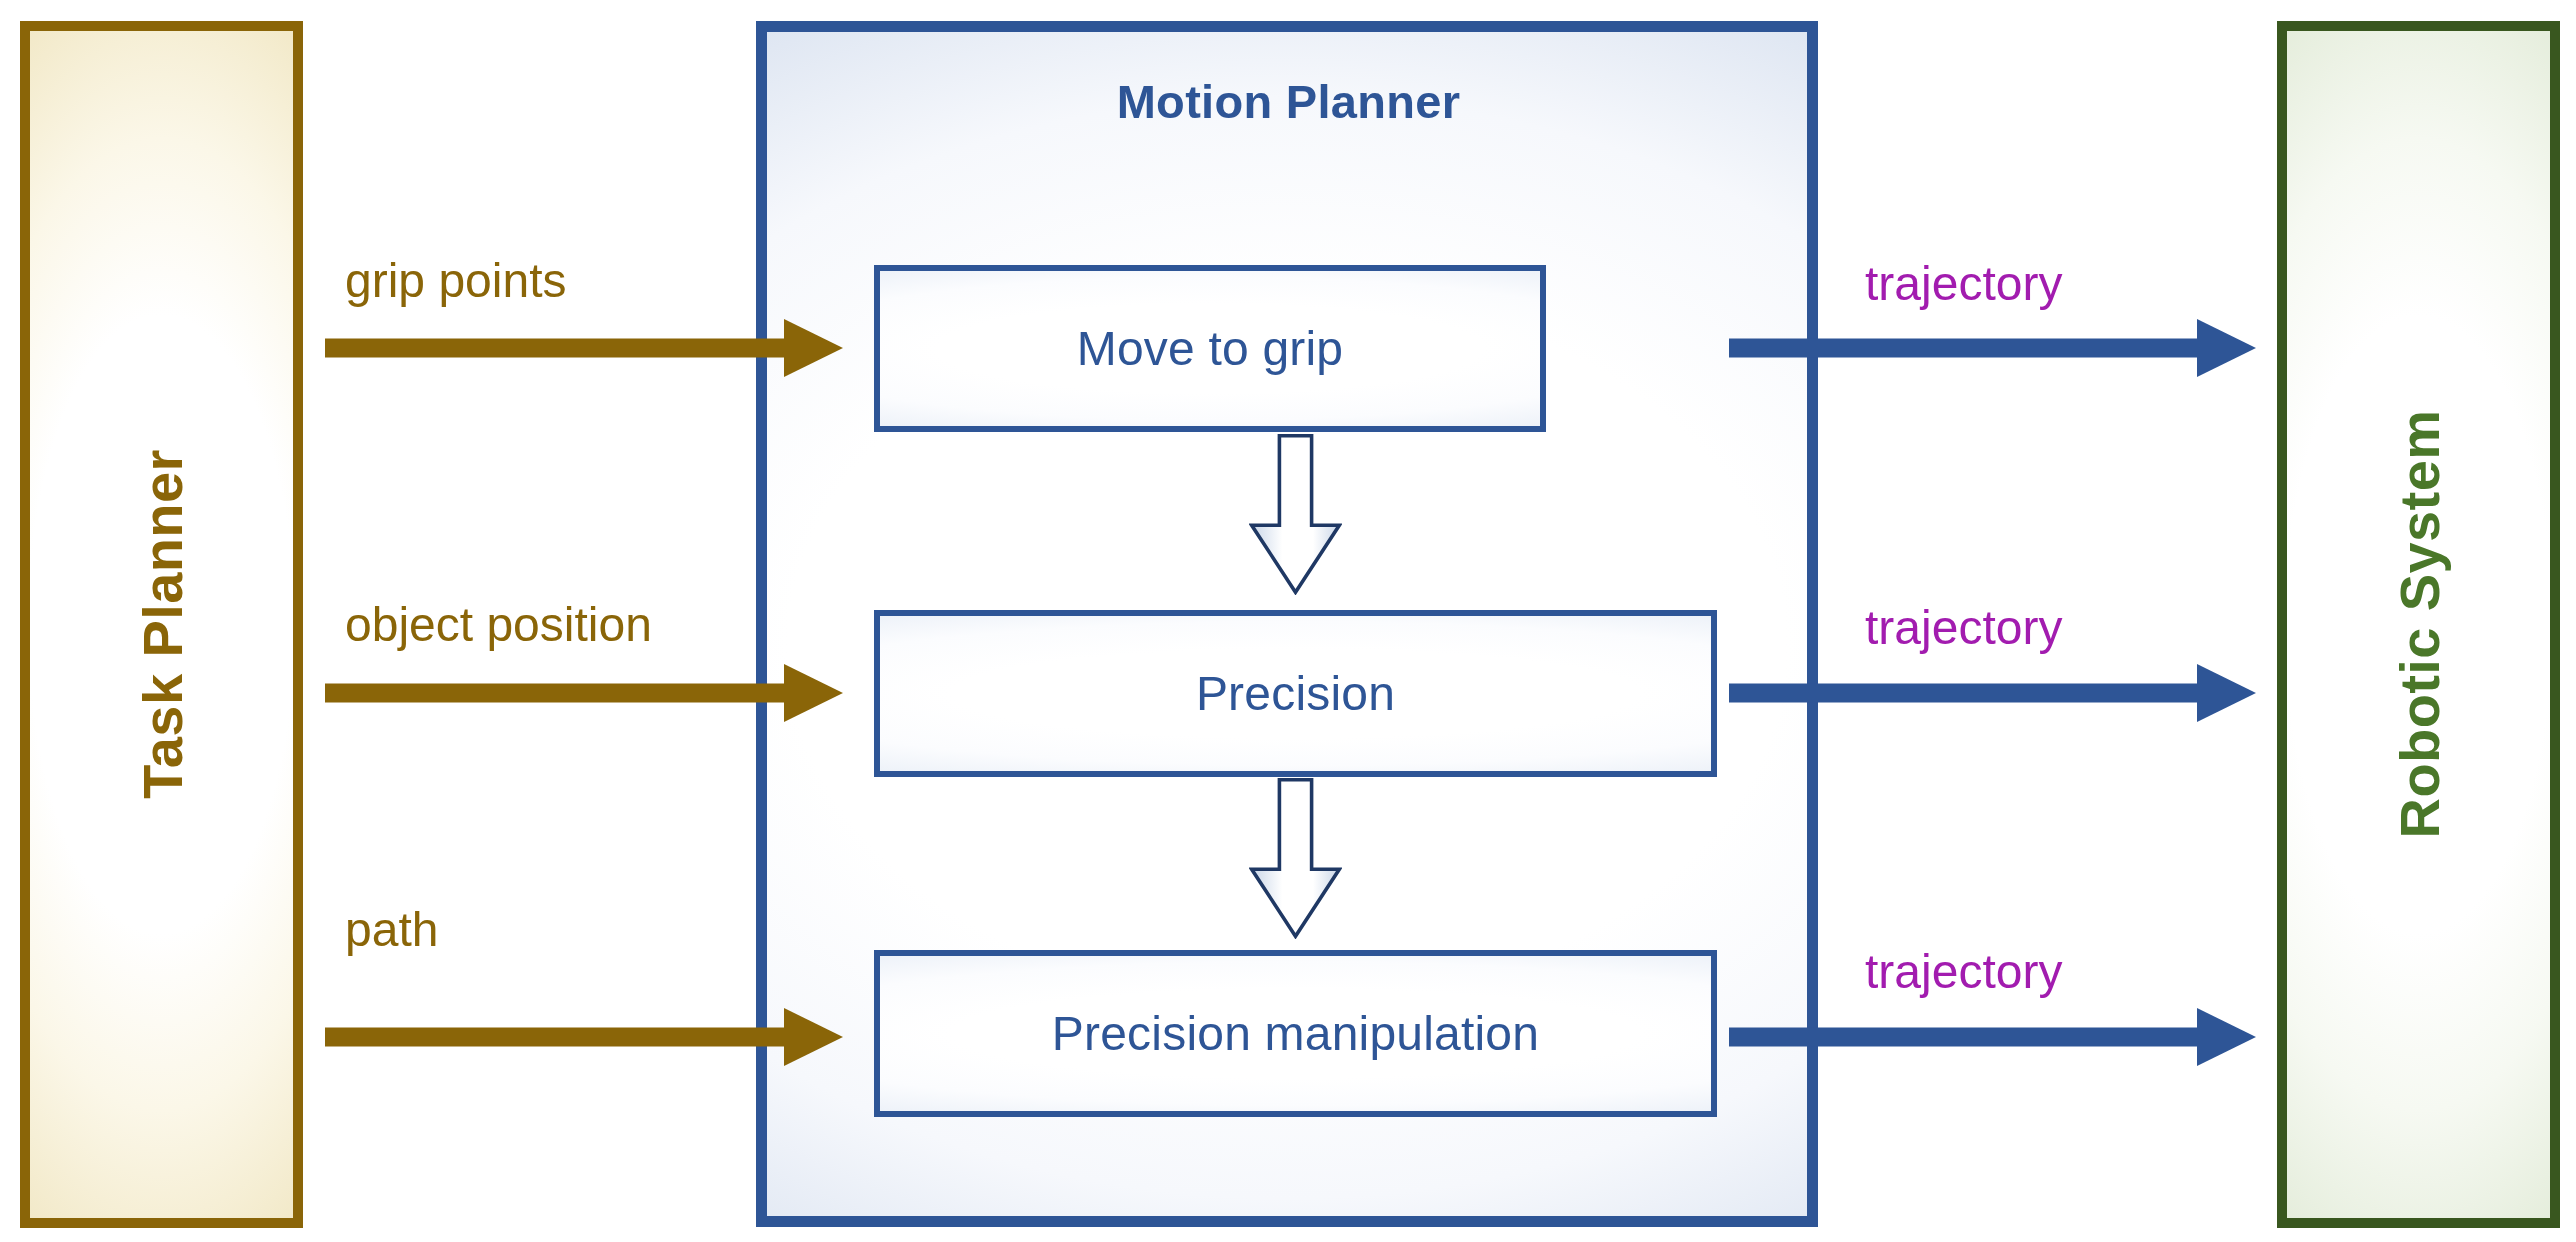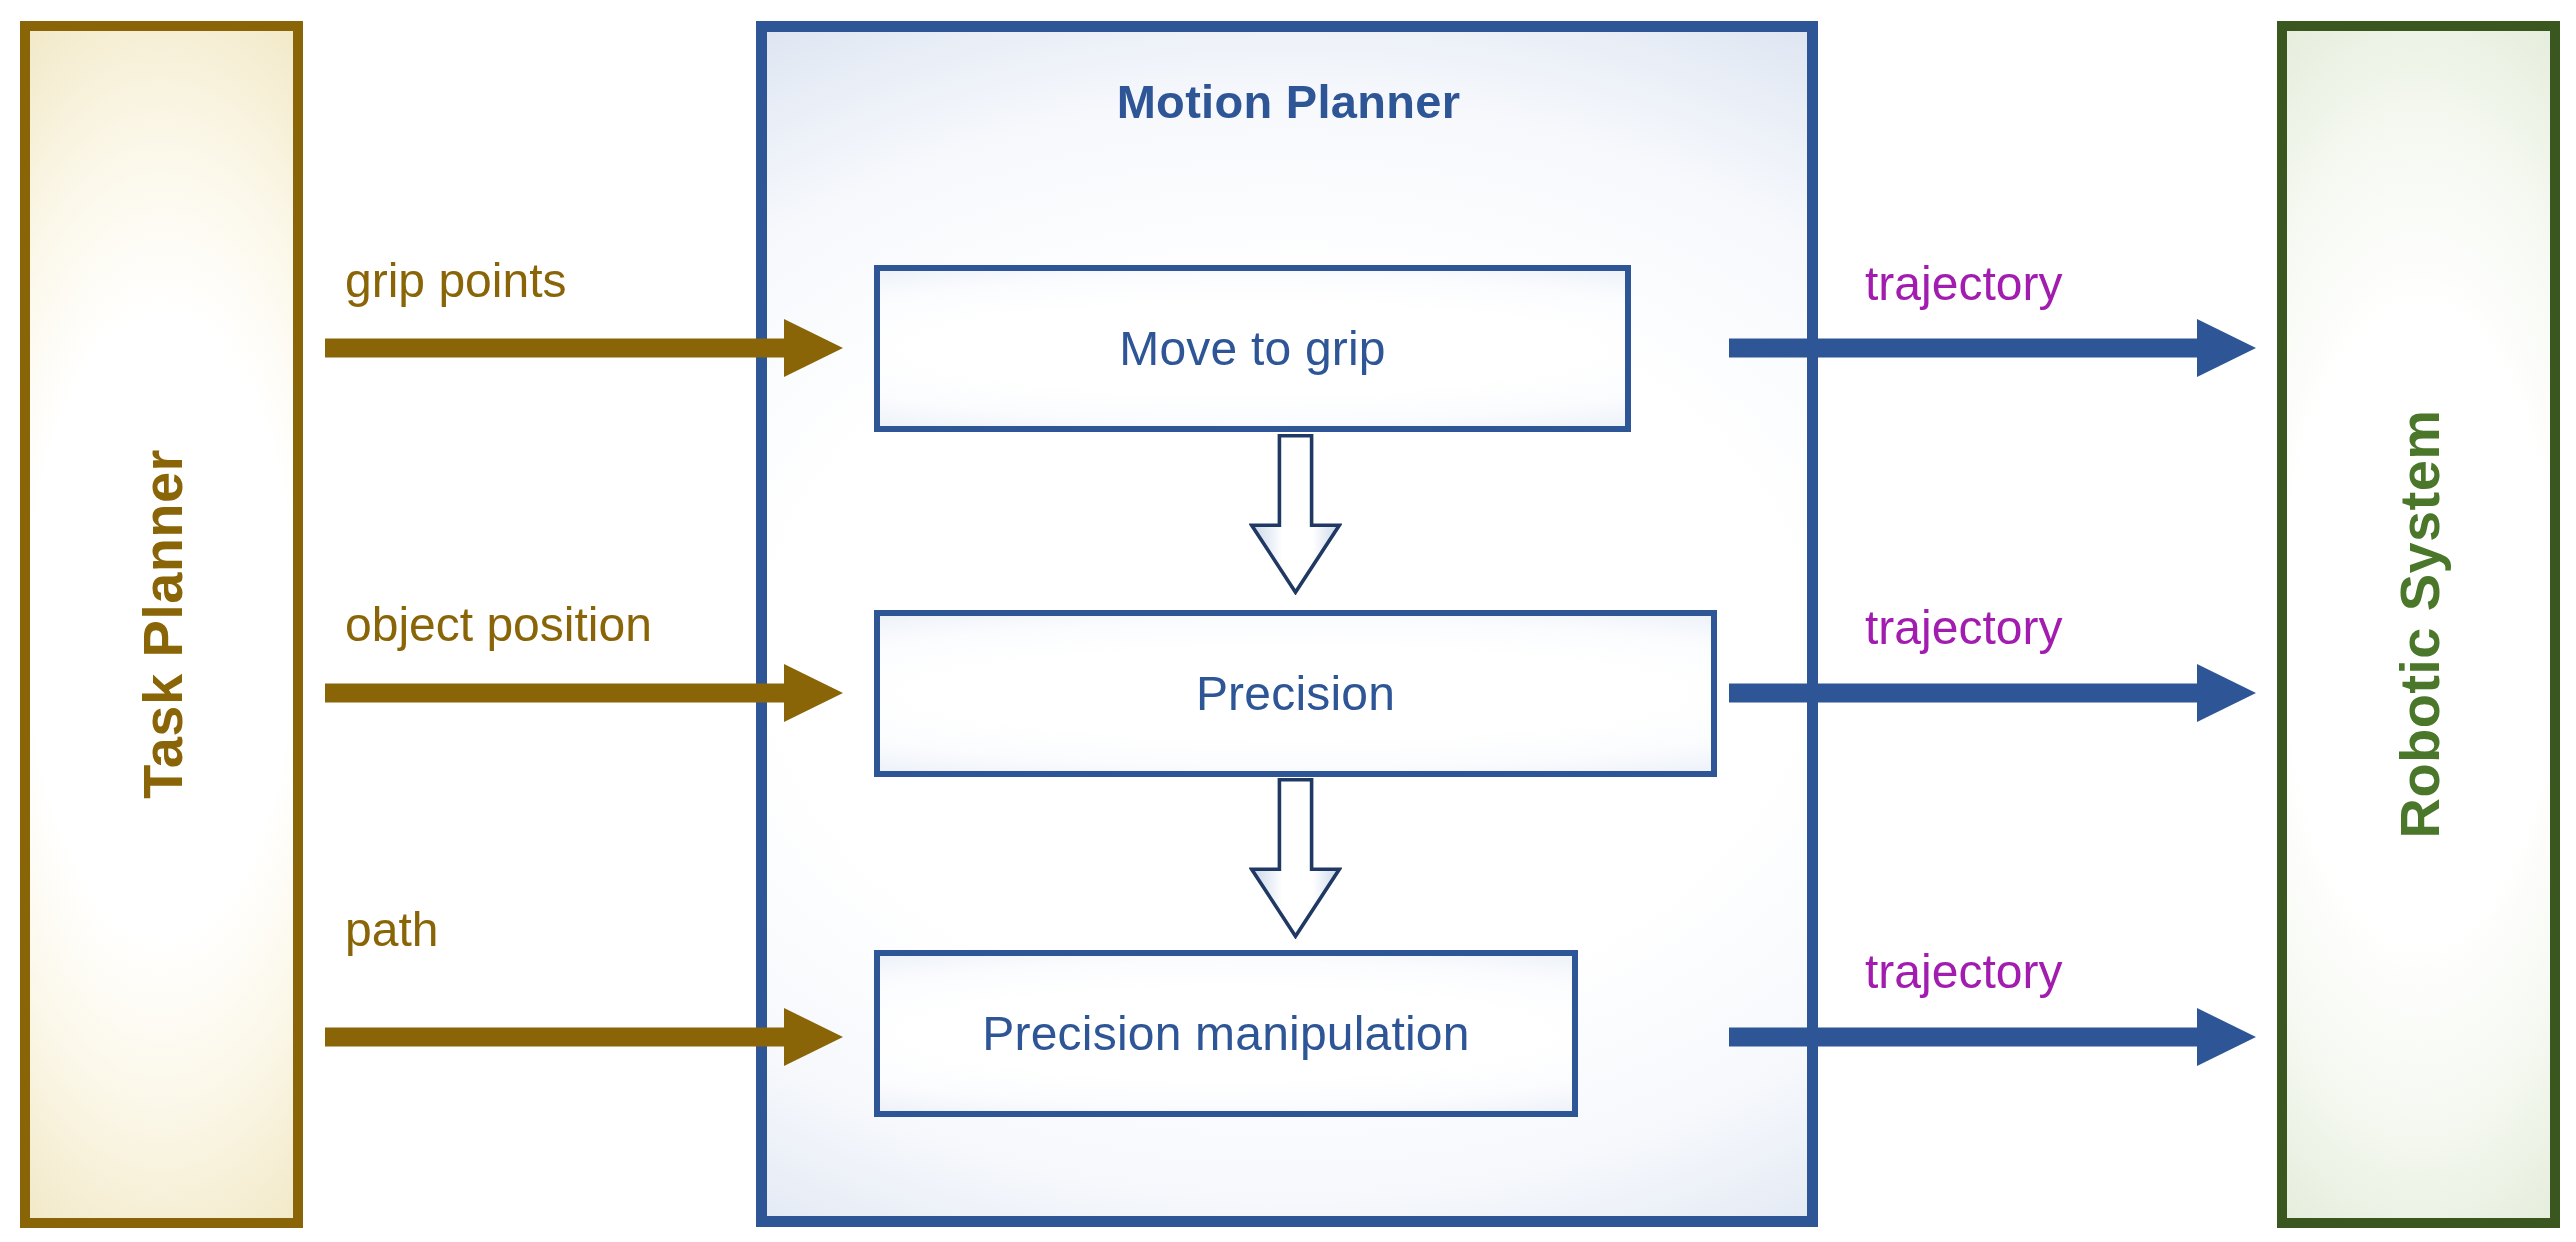--- a/index.html
+++ b/index.html
@@ -48,23 +48,23 @@
   .pbox{
     position:absolute;box-sizing:border-box;
     border:6.3px solid #2e5596;
     background:
       radial-gradient(115% 80% at 50% 50%, #ffffff 36%, #fbfcfe 58%, #dce5f2 100%);
     display:flex;align-items:center;justify-content:center;
   }
   .pbox span{
     font-size:48px;color:#2e5596;white-space:nowrap;letter-spacing:0.2px;
   }
-  #box-move-to-grip{left:874px;top:265px;width:757px;height:167px;}
+  #box-move-to-grip{left:874px;top:265px;width:672px;height:167px;}
   #box-transport{left:874px;top:610px;width:843px;height:167px;}
-  #box-precision-manipulation{left:874px;top:950px;width:704px;height:167px;}
+  #box-precision-manipulation{left:874px;top:950px;width:843px;height:167px;}
 
   
   .harrow{position:absolute;height:57px;}
   .harrow .shaft{position:absolute;left:0;top:50%;height:19px;transform:translateY(-50%);}
   .harrow .head{position:absolute;right:0;top:50%;width:0;height:0;transform:translateY(-50%);
                 border-top:29px solid transparent;border-bottom:29px solid transparent;}
 
   .gold .shaft{background:#8a6508;}
   .gold .head{border-left:59px solid #8a6508;}
   .blue .shaft{background:#2e5596;}

